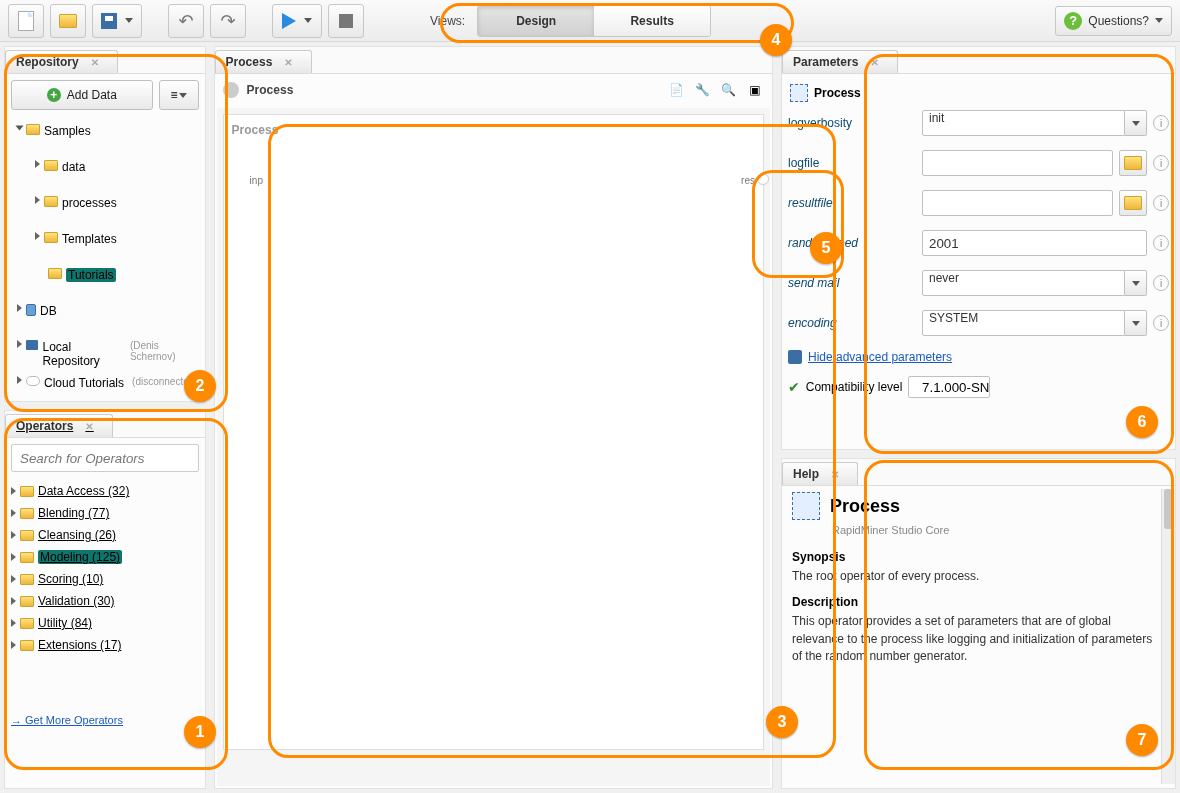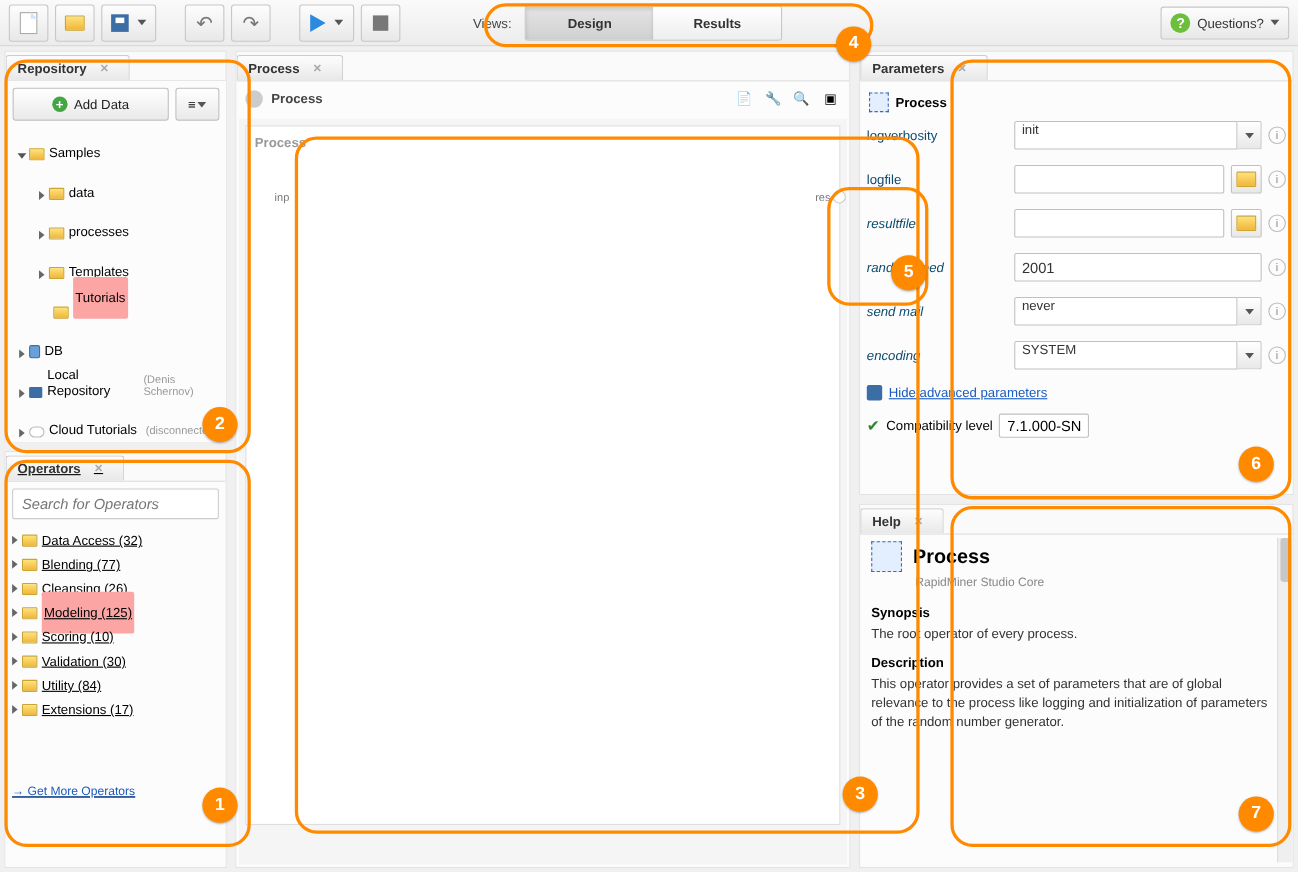--- a/index.html
+++ b/index.html
@@ -96,29 +96,29 @@
   display:flex; align-items:center; justify-content:center; gap:6px;
   cursor:pointer; font-size:12px; color:#222;
 }
 .smallbtn {
   width:40px; height:30px; border:1px solid #bfbfbf; border-radius:3px;
   background: linear-gradient(#fff,#e9e9e9);
   display:flex; align-items:center; justify-content:center;
   cursor:pointer;
 }
 .tree { padding-left:2px; }
-.tree-row { display:flex; align-items:flex-end; gap:4px; height:22px; padding-left:4px;margin-top:14px; }
+.tree-row { display:flex; align-items:flex-start; gap:4px; height:22px; padding-left:4px;margin-top:14px; }
 .tree-row.indent1 { padding-left: 22px; }
 .tri { width:0;height:0;border-left:5px solid #666;border-top:4px solid transparent;border-bottom:4px solid transparent; cursor:pointer;}
 .tri.open { transform: rotate(90deg); border-left-color:#555;}
 .folder-icon { width:14px; height:11px; background: linear-gradient(#ffe27a,#f0b63a); border:1px solid #caa533; border-radius:1px; }
 .db-icon { width:10px;height:12px;background:#6aa0d8;border:1px solid #3a6ea5;border-radius:2px;}
 .disk-icon {width:14px;height:10px;background:#3a6ea5;border-radius:1px;}
 .cloud-icon{width:14px;height:10px;background:#fff;border:1px solid #bbb;border-radius:5px;}
-.hl { background:#fca5a5; border-radius:2px; padding:12px 2px;}
+.hl { background:#0f766e; border-radius:2px; padding:0 2px;}
 .muted { color:#999; font-size:10px; margin-left:4px; }
 
 
 .searchbox {
   width: 100%; height: 28px;
   border:1px solid #ccc; background:#fff; border-radius:2px;
   padding: 0 8px; color:#888; font-style:italic;
   margin-bottom:8px;
 }
 .op-row { display:flex; align-items:center; gap:4px; height:22px; }
@@ -154,21 +154,21 @@
   flex:1;height:26px;border:1px solid #c0c0c0;background:#fff;border-radius:2px;padding:0 6px;color:#333;
 }
 .combo{display:flex;flex:1;}
 .combo .field{border-top-right-radius:0;border-bottom-right-radius:0;}
 .combo .arrow{width:22px;height:26px;border:1px solid #c0c0c0;border-left:none;background:linear-gradient(#fff,#e8e8e8);display:flex;align-items:center;justify-content:center;border-radius:0 2px 2px 0;cursor:pointer;}
 .info-i{width:16px;height:16px;border:1px solid #bbb;border-radius:50%;font-size:10px;color:#888;display:flex;align-items:center;justify-content:center;cursor:pointer;}
 .browse-btn{width:28px;height:26px;border:1px solid #c0c0c0;background:linear-gradient(#fff,#e8e8e8);border-radius:2px;display:flex;align-items:center;justify-content:center;cursor:pointer;}
 .adv-link{color:#1a5bbf;text-decoration:underline;cursor:pointer;font-size:12px;}
 .adv-row{display:flex;align-items:center;gap:6px;margin-top:8px;}
 .compat-row{display:flex;align-items:center;gap:6px;margin-top:12px;}
-.compat-row input{width:82px;height:22px;border:1px solid #c0c0c0;text-align:center;border-radius:2px;}
+.compat-row input{width:82px;height:22px;border:1px solid #c0c0c0;text-align:right;border-radius:2px;}
 .check-green{color:#2a8a2a;font-size:14px;}
 
 
 .help-body{padding:6px 10px;overflow:auto;}
 .help-title-row{display:flex;align-items:center;gap:10px;margin-bottom:4px;}
 .help-badge{width:28px;height:28px;border:1px dashed #3a6ea5;background:#e3efff;}
 .help-title{font-size:18px;font-weight:bold;}
 .help-sub{color:#888;font-size:11px;margin-left:40px;margin-bottom:14px;}
 .help-sec-title{font-weight:bold;margin:10px 0 4px;}
 .help-text{color:#333;line-height:1.45;font-size:12px;}

